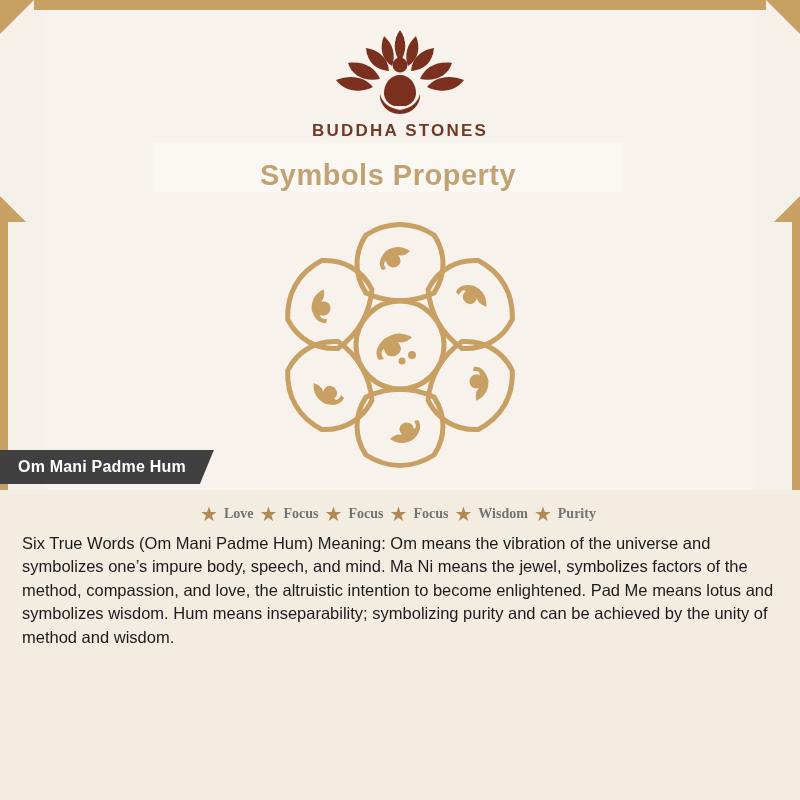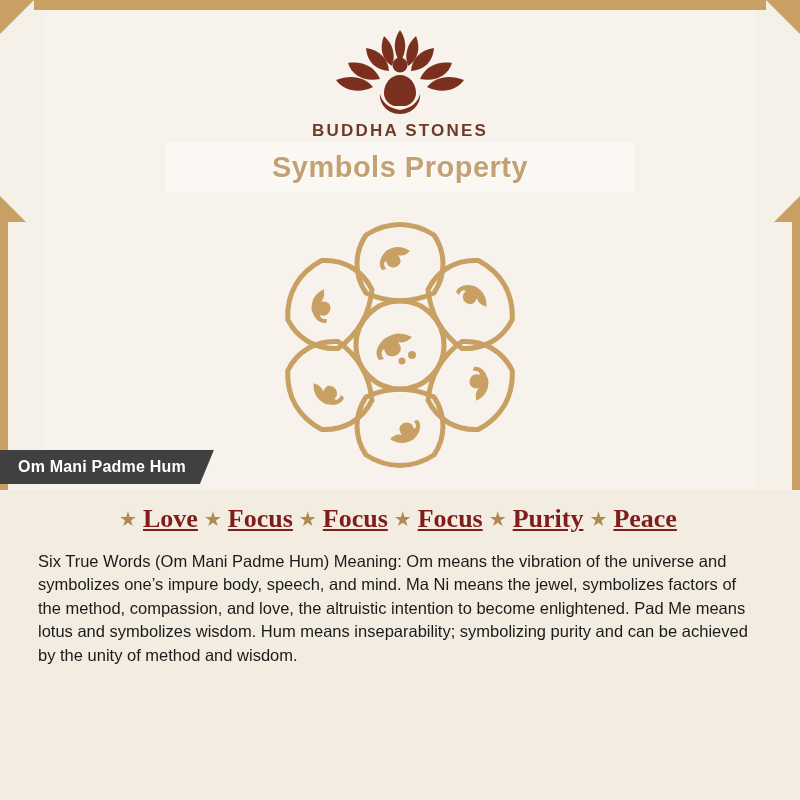--- a/index.html
+++ b/index.html
@@ -101,26 +101,26 @@
     letter-spacing: 2.2px;
     font-weight: bold;
     color: #6d3b28;
     font-family: "Liberation Sans", sans-serif;
   }
 
   
   .title-bar {
     position: absolute;
     top: 142px;
-    left: 165px;
+    left: 153px;
     width: 470px;
     height: 50px;
     background: #fbf8f3;
     display: flex;
-    align-items: center;
+    align-items: flex-end;
     justify-content: center;
     box-shadow: 0 0 0 0 transparent;
   }
   .title-text {
     font-size: 29px;
     font-weight: bold;
     color: #c2a172;
     letter-spacing: 0.5px;
     text-shadow: 1px 1px 0 #ffffff;
     font-family: "Liberation Sans", sans-serif;
@@ -166,35 +166,34 @@
   }
   .keywords {
     display: flex;
     align-items: center;
     justify-content: center;
     gap: 2px;
     margin-bottom: 8px;
     flex-wrap: nowrap;
   }
   .kw {
-    font-size: 26px;
+    font-size: 14px;
     font-weight: bold;
-    color: #7f1d1d;
+    color: #737373;
     font-family: "Liberation Serif", serif;
     white-space: nowrap;
     padding: 0 4px;
-    text-decoration: underline;
   }
   .star {
     color: #b08a52;
     font-size: 20px;
     line-height: 1;
   }
   .body-text p {
-    margin: 16px;
+    margin: 0;
     font-size: 16.5px;
     line-height: 1.42;
     color: #1b1b1b;
     font-family: "Liberation Sans", sans-serif;
   }
   .body-text p + p {
     margin-top: 0px;
   }
 </style>
 </head>
@@ -295,22 +294,22 @@
     <div class="keywords">
       <span class="star">★</span>
       <span class="kw">Love</span>
       <span class="star">★</span>
       <span class="kw">Focus</span>
       <span class="star">★</span>
       <span class="kw">Focus</span>
       <span class="star">★</span>
       <span class="kw">Focus</span>
       <span class="star">★</span>
+      <span class="kw">Wisdom</span>
+      <span class="star">★</span>
       <span class="kw">Purity</span>
-      <span class="star">★</span>
-      <span class="kw">Peace</span>
     </div>
     <div class="body-text">
       <p>Six True Words (Om Mani Padme Hum) Meaning: Om means the vibration of the universe and symbolizes one’s impure body, speech, and mind. Ma Ni means the jewel, symbolizes factors of the method, compassion, and love, the altruistic intention to become enlightened. Pad Me means lotus and symbolizes wisdom. Hum means inseparability; symbolizing purity and can be achieved by the unity of method and wisdom.</p>
     </div>
   </div>
 
 </div>
 
 </body></html>

